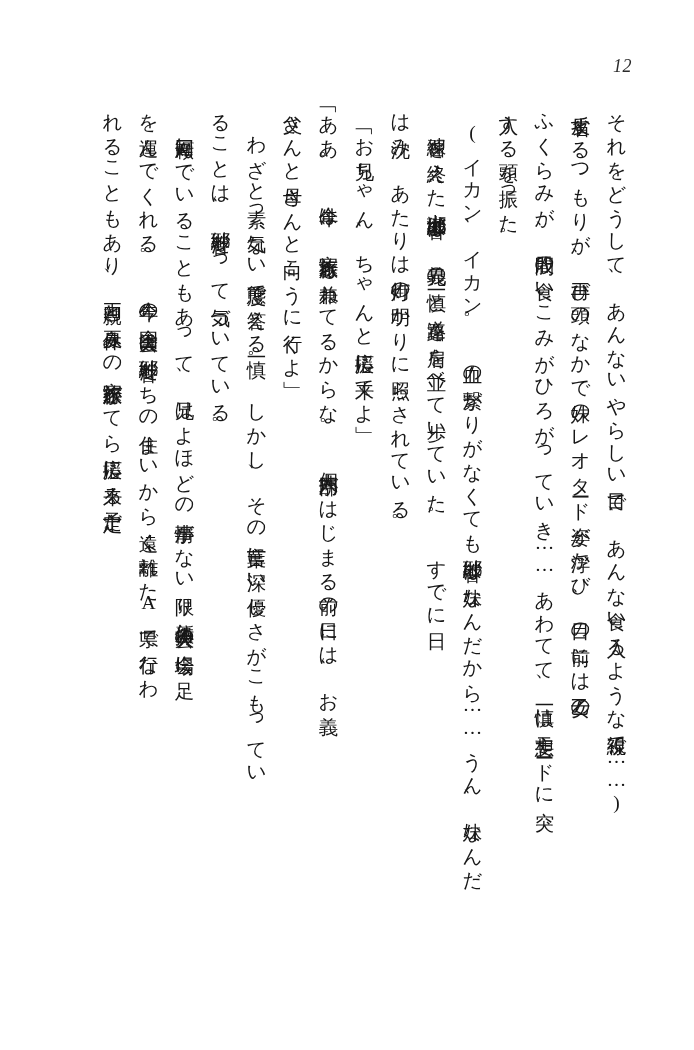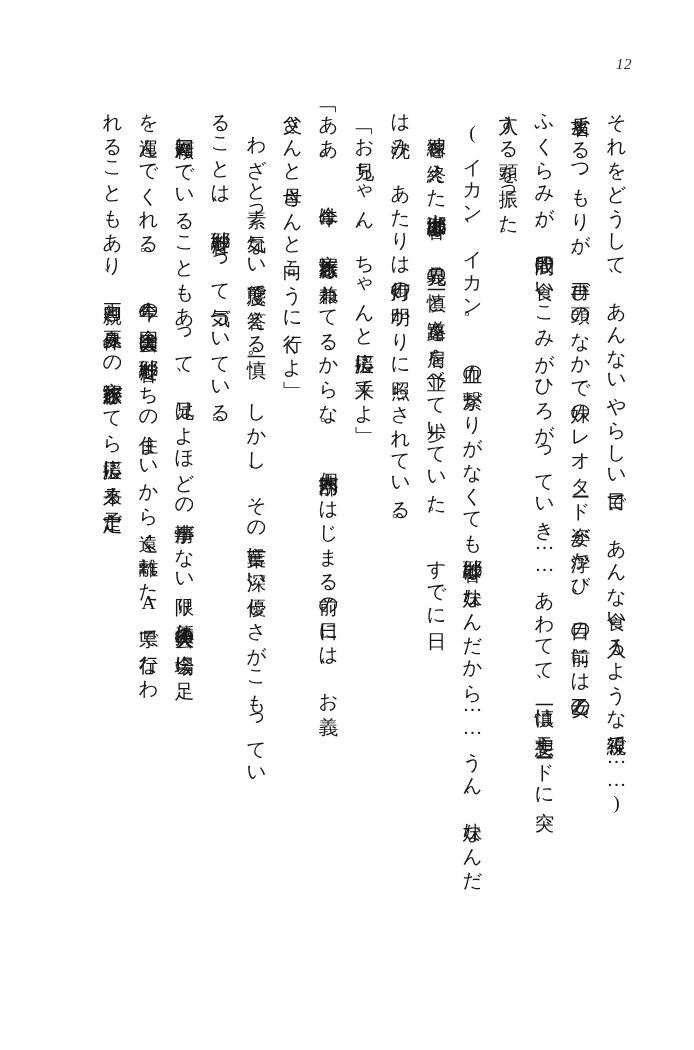--- a/index.html
+++ b/index.html
@@ -13,21 +13,21 @@
     height: 1050px;
     background: #ffffff;
     overflow: hidden;
     font-family: "Liberation Serif", "DejaVu Serif", serif;
     color: #1a1a1a;
   }
   .page-number {
     position: absolute;
     top: 56px;
     right: 62px;
-    font-size: 15px;
+    font-size: 18px;
     font-style: italic;
     font-family: "Liberation Serif", "DejaVu Serif", serif;
     color: #2b2b2b;
     letter-spacing: 0.5px;
   }
   .text-block {
     position: absolute;
     top: 100px;
     right: 60px;
     left: 60px;

